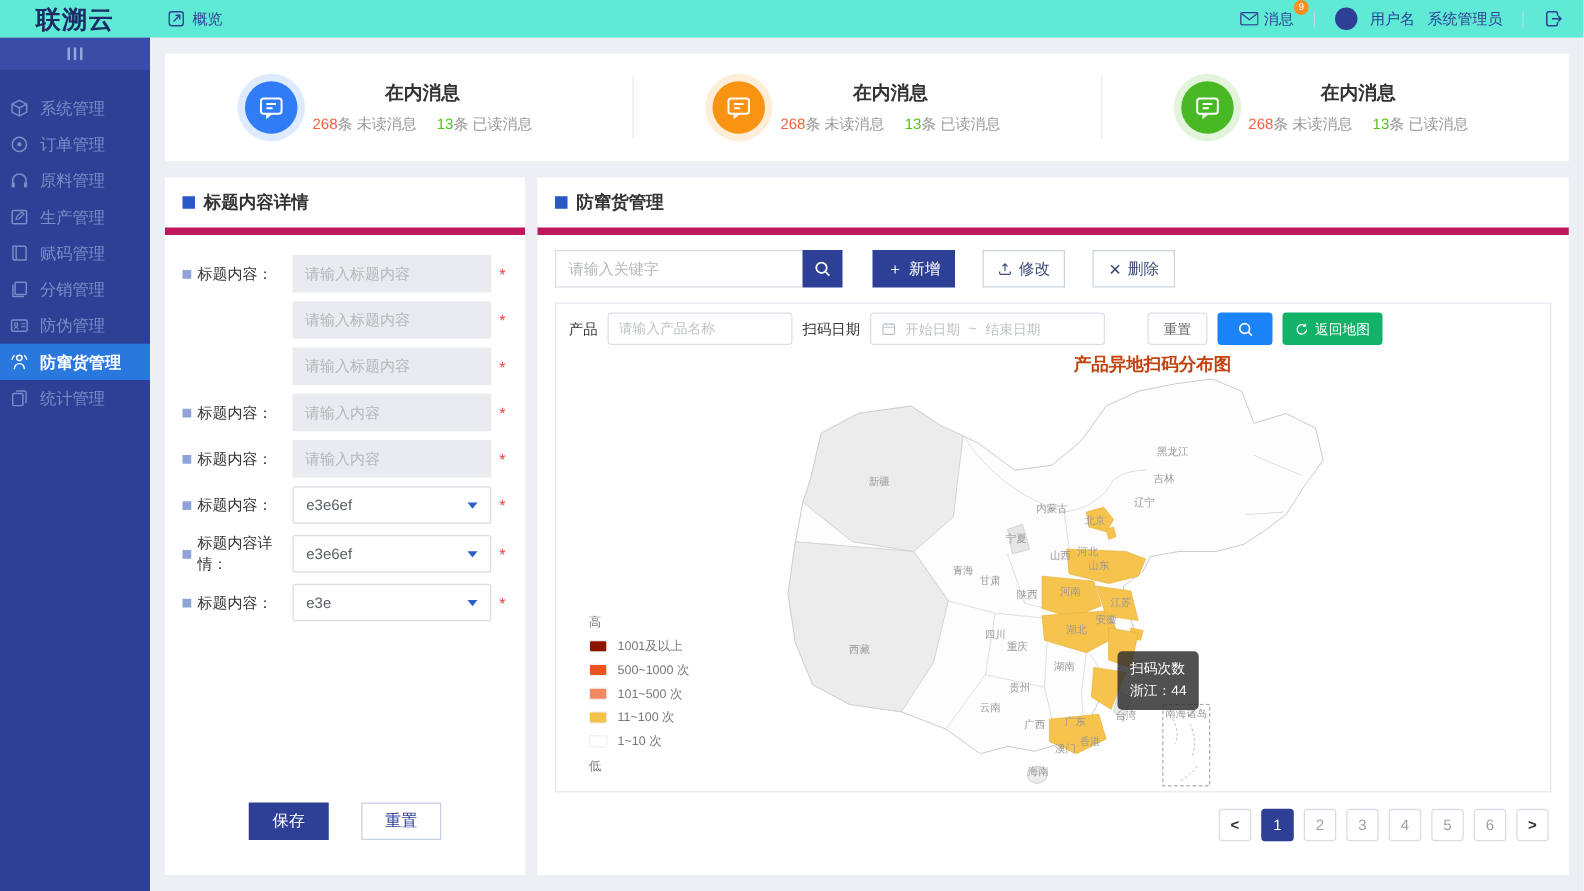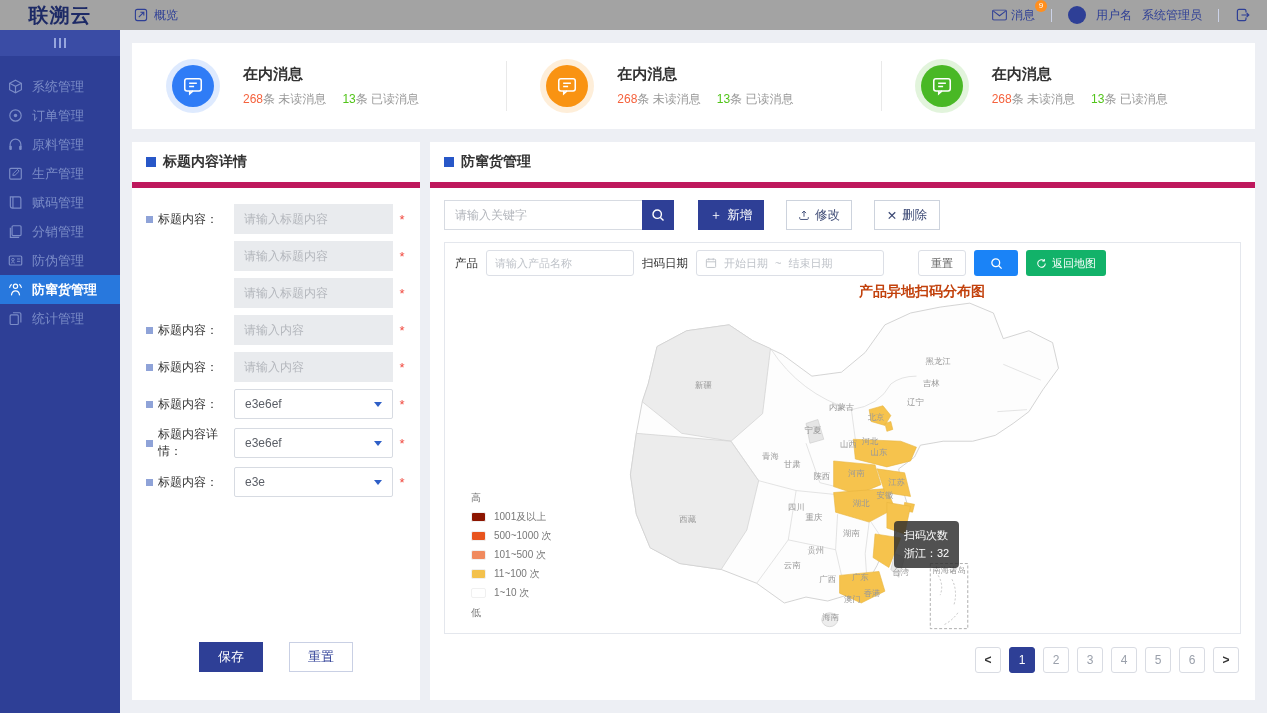--- a/index.html
+++ b/index.html
@@ -1,20 +1,20 @@
 <!DOCTYPE html>
 <html><head>
 <meta charset="utf-8">
 <style>
   * { margin:0; padding:0; box-sizing:border-box; }
   html,body { width:1267px; height:713px; font-family:"Liberation Sans", sans-serif; }
   .app { position:relative; width:1267px; height:713px; background:#edeff4; overflow:hidden; }
 
   
-  .topbar { position:absolute; left:0; top:0; right:0; height:30px; background:#a3a3a3; display:flex; z-index:5; }
+  .topbar { position:absolute; left:0; top:0; right:0; height:30px; background:#5eead4; display:flex; z-index:5; }
   .brand { width:120px; display:flex; align-items:center; justify-content:center; font-size:20px; font-weight:bold; color:#1d2a66; letter-spacing:1px; }
   .topbar-main { flex:1; display:flex; align-items:center; justify-content:space-between; padding:0 16px 0 14px; color:#2e3f96; }
   .crumb { display:flex; align-items:center; gap:6px; font-size:12px; }
   .top-right { display:flex; align-items:center; gap:10px; font-size:12px; }
   .msg-wrap { display:flex; align-items:center; gap:4px; position:relative; cursor:pointer; }
   .badge { position:absolute; top:-7px; right:-12px; min-width:12px; height:12px; border-radius:7px; background:#ff8f1f; color:#fff; font-size:8px; display:flex; align-items:center; justify-content:center; padding:0 2px; }
   .vdiv { width:1px; height:13px; background:#ccd3e8; margin:0 6px; }
   .avatar { width:18px; height:18px; border-radius:50%; background:#2e3f96; }
 
   
@@ -23,21 +23,21 @@
   .collapse i { display:block; width:2px; height:10px; background:#96a6dd; }
   .menu { padding-top:16px; }
   .mitem { height:29px; display:flex; align-items:center; gap:9px; padding-left:8px; color:#7b8cc7; font-size:13px; cursor:pointer; }
   .mitem svg { width:15px; height:15px; flex:none; }
   .mitem.active { background:#2878dd; color:#fff; font-weight:bold; }
 
   
   .content { position:absolute; left:120px; top:30px; right:0; bottom:0; padding:13px 12px 0; }
 
   .cards { background:#fff; height:86px; display:flex; align-items:center; margin-bottom:13px; }
-  .card { flex:1; display:flex; align-items:center; gap:23px; padding-left:34px; position:relative; height:100%; }
+  .card { flex:1; display:flex; align-items:center; gap:6px; padding-left:58px; position:relative; height:100%;text-align:center; }
   .card + .card::before { content:''; position:absolute; left:0; top:18px; bottom:18px; width:1px; background:#e9e9e9; }
   .icon-ring { width:54px; height:54px; border-radius:50%; display:flex; align-items:center; justify-content:center; }
   .card-icon { width:42px; height:42px; border-radius:50%; display:flex; align-items:center; justify-content:center; color:#fff; }
   .card-title { font-size:15px; font-weight:bold; color:#333; margin-bottom:7px; }
   .card-sub { font-size:12px; color:#999; }
   .card-sub .gap { display:inline-block; width:16px; }
   .unread { color:#f5623d; }
   .read { color:#52c41a; }
 
   .panels { display:flex; gap:10px; height:558px; }
@@ -566,21 +566,21 @@
                 </div>
               <div class="legend-item">
                   <span class="swatch" style="background: rgb(255, 255, 255);"></span>
                   <span>1~10 次</span>
                 </div>
               <div class="legend-cap">低</div>
             </div>
 
             <div class="tooltip">
               <div>扫码次数</div>
-              <div>浙江：32</div>
+              <div>浙江：44</div>
             </div>
           </div>
         </div>
 
         <div class="page-row">
           <div class="pg arrow">&lt;</div>
           <div class="pg active">1</div>
           <div class="pg">2</div>
           <div class="pg">3</div>
           <div class="pg">4</div>

